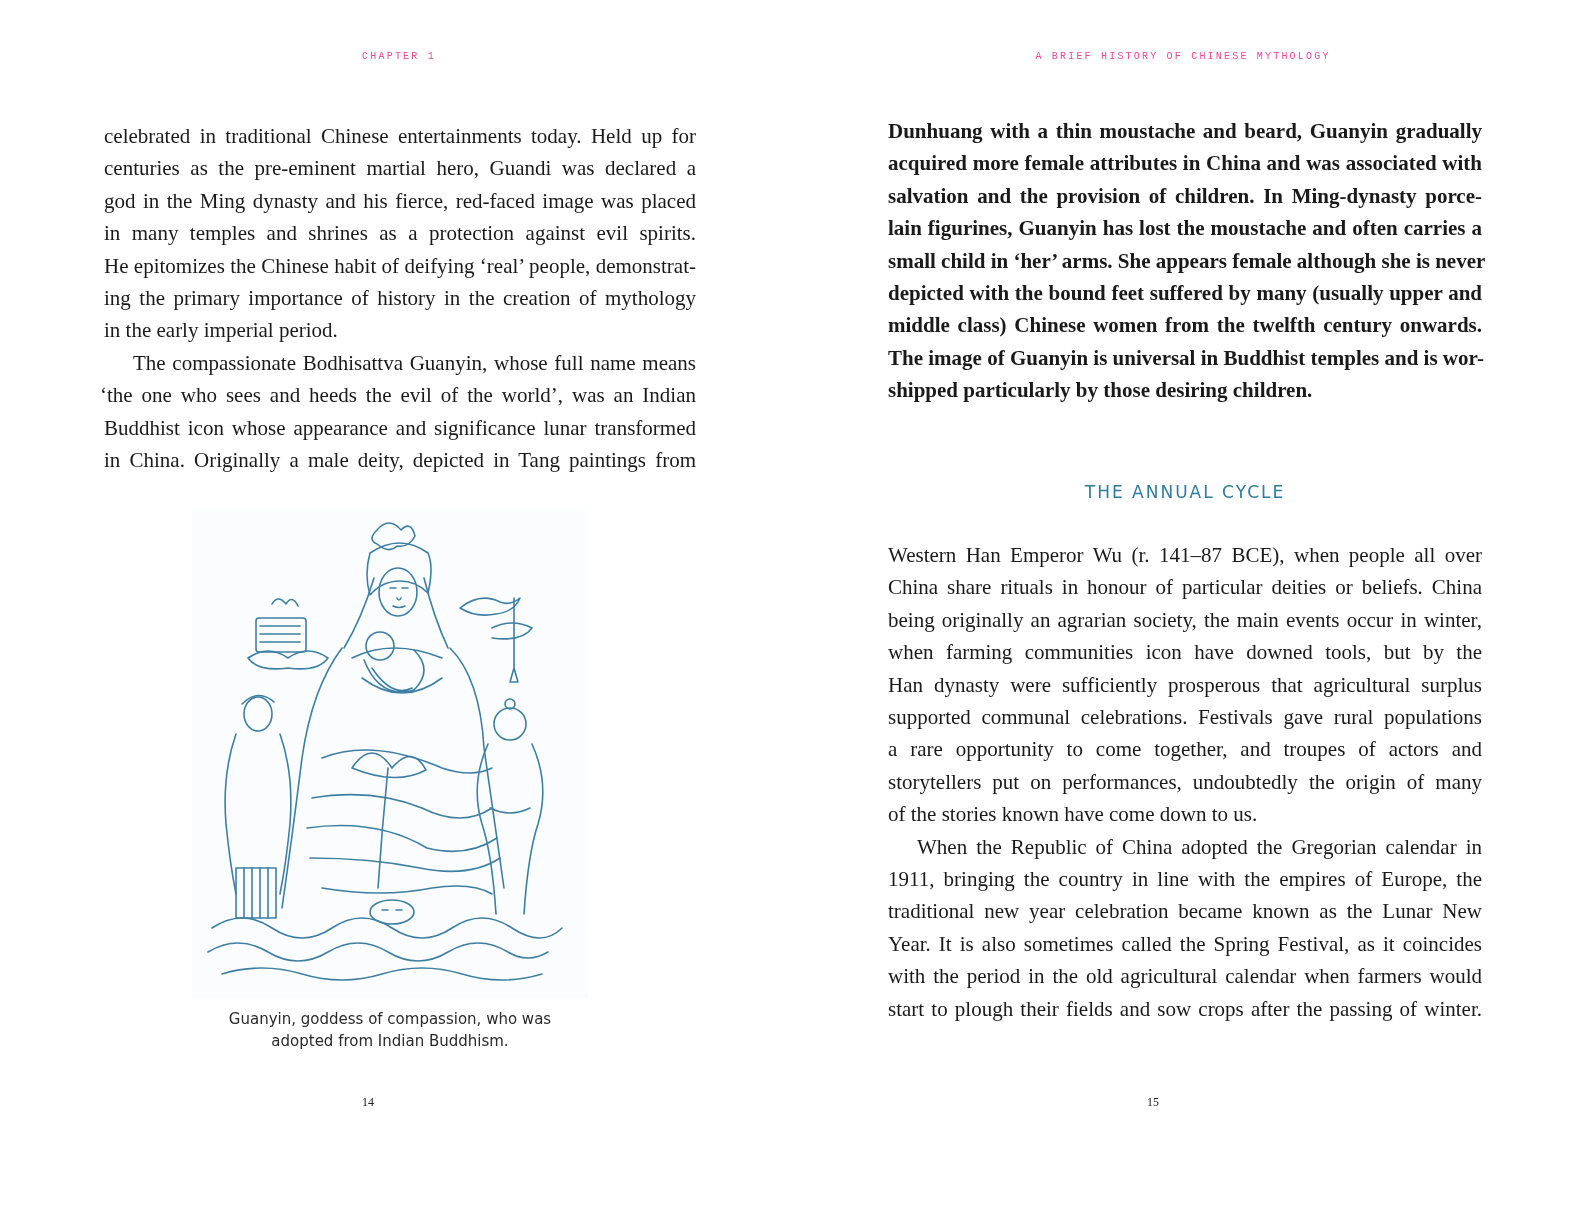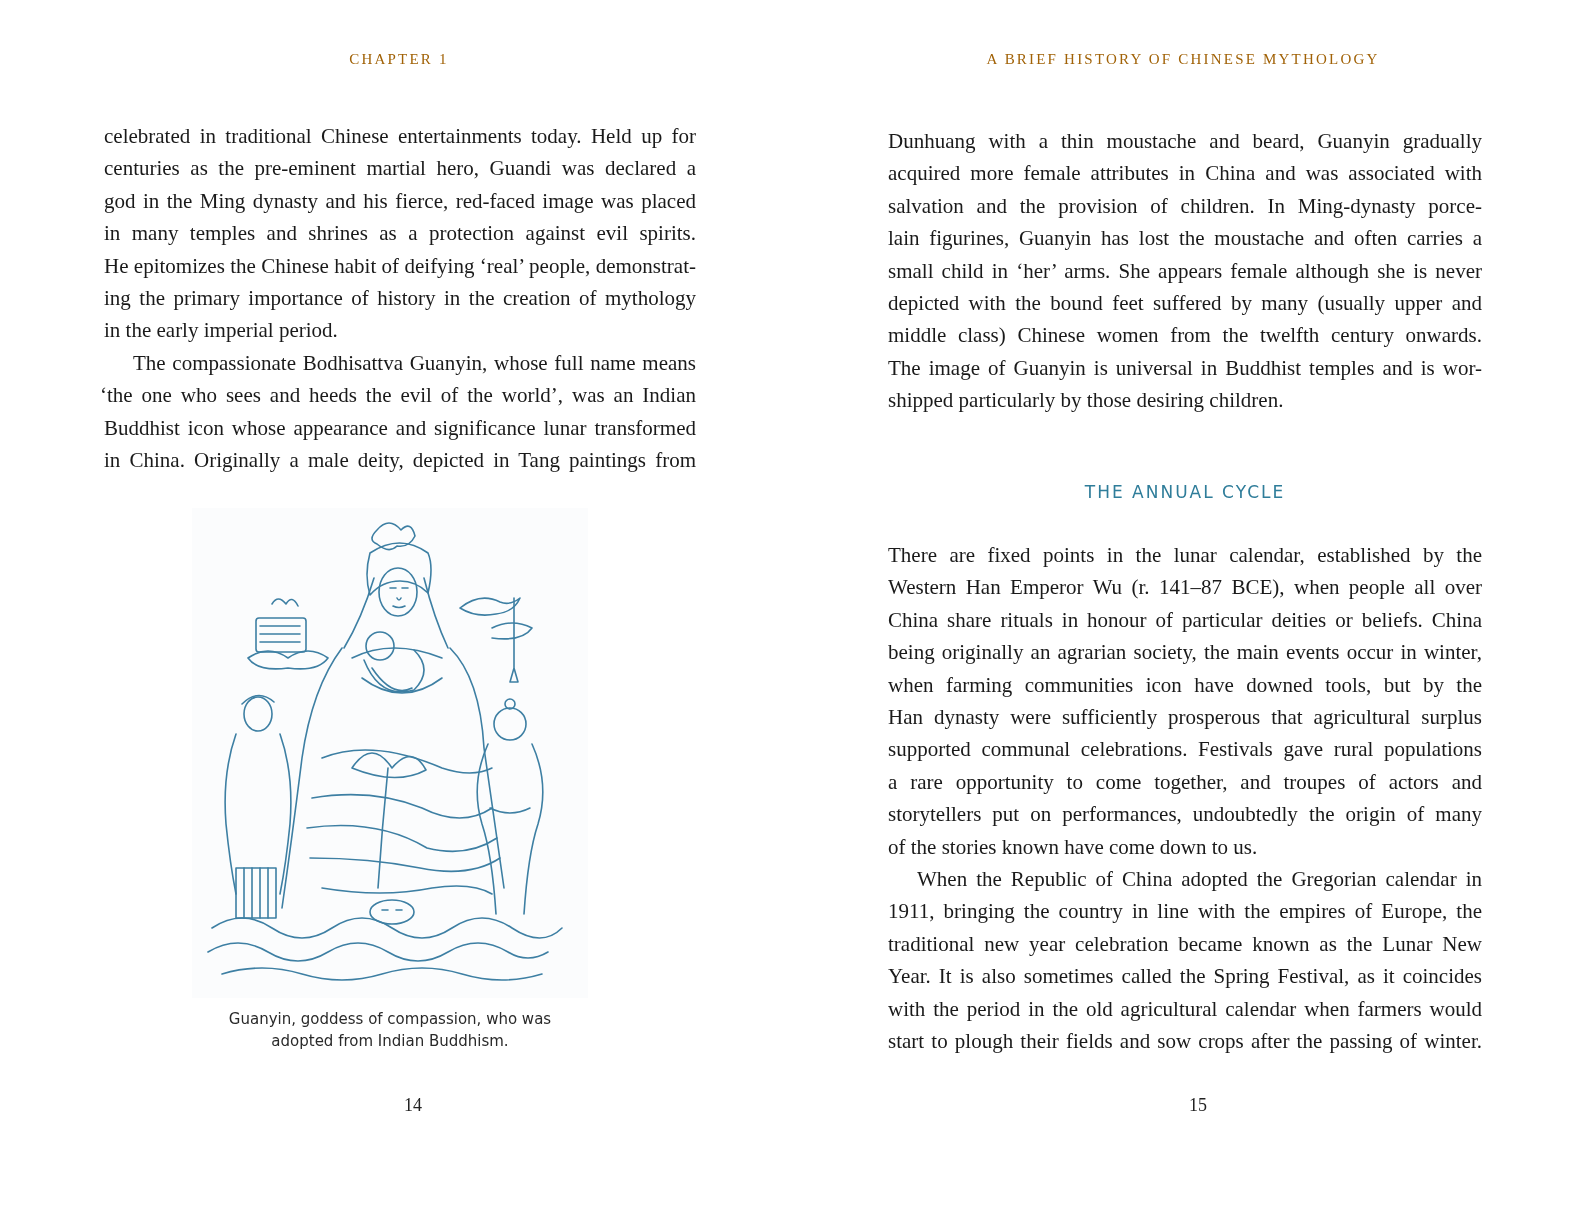--- a/index.html
+++ b/index.html
@@ -7,34 +7,35 @@
     width: 1596px; height: 1212px; position: relative; overflow: hidden;
     font-family: "Liberation Serif", "DejaVu Serif", serif;
     color: #1c1c1c;
   }
   .page { position: absolute; top: 0; height: 1212px; }
   .page-left { left: 0; width: 798px; }
   .page-right { left: 798px; width: 798px; }
 
   .running-head {
     position: absolute; top: 51px; left: 0; right: 0;
-    font-size: 15px; letter-spacing: 2.2px; text-align: center;
-    color: #a16207;
+    font-size: 10px; letter-spacing: 2.2px; text-align: center;
+    color: #ec4899;
+    font-family: Liberation Mono, monospace;
   }
   .page-left .running-head { left: 104px; width: 590px; right: auto; }
   .page-right .running-head { left: 90px; width: 590px; right: auto; }
 
   .text-block {
     position: absolute;
     font-size: 21px; line-height: 32.4px;
     color: #1a1a1a;
   }
   .page-left .text-block { left: 104px; top: 120px; width: 592px; }
   .page-right .text-block { left: 90px; width: 594px; }
-  .page-right .text-block.top { top: 125px; }
+  .page-right .text-block.top { top: 115px; font-weight: bold; }
   .page-right .text-block.bottom { top: 539px; }
 
   .line { display: block; white-space: nowrap; text-align: justify; text-align-last: justify; }
   .line.last { text-align-last: left; }
   .line.indent { padding-left: 29px; }
   .line.outdent { margin-left: -4px; }
 
   .section-heading {
     position: absolute; left: 90px; width: 594px; top: 482px;
     text-align: center;
@@ -51,21 +52,21 @@
 
   .caption {
     position: absolute; left: 192px; width: 396px; top: 1008px;
     text-align: center;
     font-family: "DejaVu Sans", sans-serif;
     font-size: 15px; line-height: 22px; color: #2a2a2a;
   }
 
   .page-number {
     position: absolute; top: 1095px;
-    font-size: 18px; color: #222; text-align: right; width: 60px;
+    font-size: 12px; color: #222; text-align: left; width: 60px;
   }
   .page-left .page-number { left: 362px; }
   .page-right .page-number { left: 349px; }
 </style>
 </head>
 <body>
 
 <div class="page page-left">
   <div class="running-head">CHAPTER 1</div>
 
@@ -157,21 +158,20 @@
     <span class="line">small child in ‘her’ arms. She appears female although she is never</span>
     <span class="line">depicted with the bound feet suffered by many (usually upper and</span>
     <span class="line">middle class) Chinese women from the twelfth century onwards.</span>
     <span class="line">The image of Guanyin is universal in Buddhist temples and is wor-</span>
     <span class="line last">shipped particularly by those desiring children.</span>
   </div>
 
   <div class="section-heading">THE ANNUAL CYCLE</div>
 
   <div class="text-block bottom">
-    <span class="line">There are fixed points in the lunar calendar, established by the</span>
     <span class="line">Western Han Emperor Wu (r. 141–87 BCE), when people all over</span>
     <span class="line">China share rituals in honour of particular deities or beliefs. China</span>
     <span class="line">being originally an agrarian society, the main events occur in winter,</span>
     <span class="line">when farming communities icon have downed tools, but by the</span>
     <span class="line">Han dynasty were sufficiently prosperous that agricultural surplus</span>
     <span class="line">supported communal celebrations. Festivals gave rural populations</span>
     <span class="line">a rare opportunity to come together, and troupes of actors and</span>
     <span class="line">storytellers put on performances, undoubtedly the origin of many</span>
     <span class="line last">of the stories known have come down to us.</span>
     <span class="line indent">When the Republic of China adopted the Gregorian calendar in</span>

